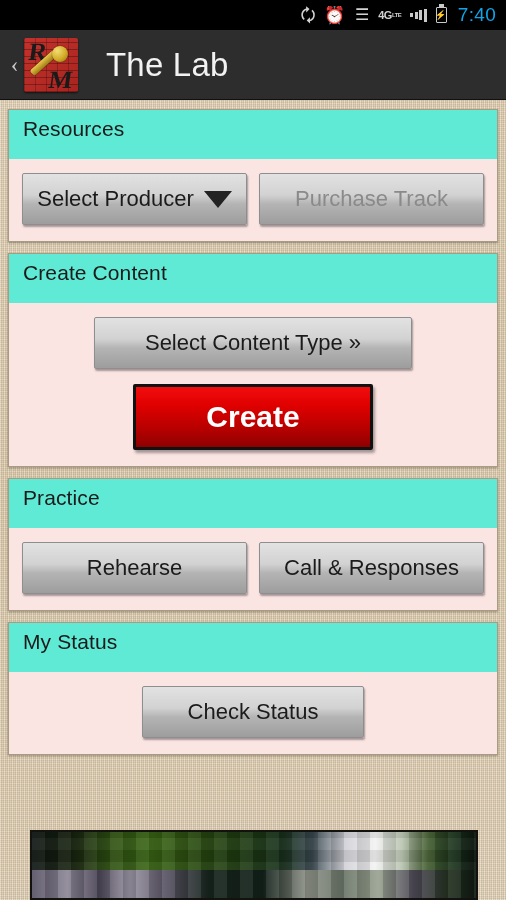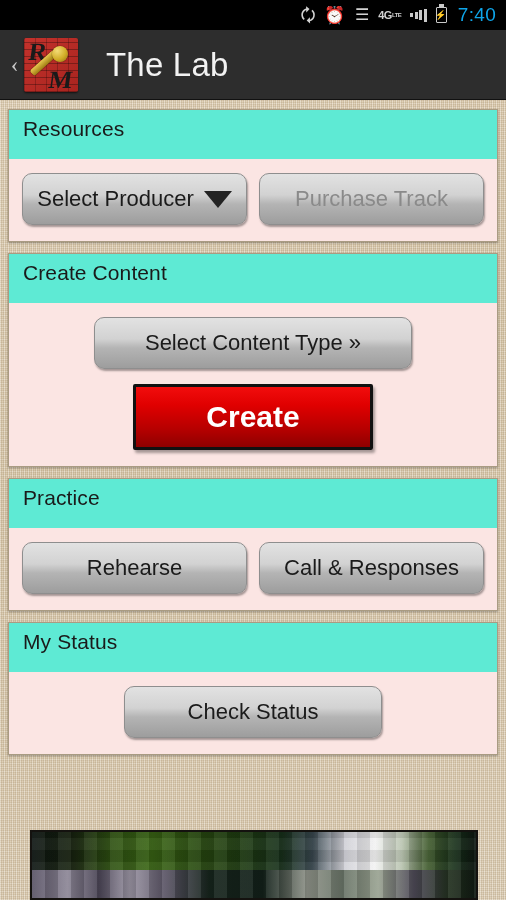--- a/index.html
+++ b/index.html
@@ -131,21 +131,21 @@
     background:#fbe5e3; padding:14px 13px 16px 13px;
     display:flex; align-items:center;
   }
   .panel-body.row-2 { justify-content:space-between; gap:12px; }
   .panel-body.col-center { flex-direction:column; align-items:center; gap:15px; }
 
   
   .gbtn {
     background:linear-gradient(180deg,#e2e2e2 0%, #d2d2d2 42%, #b4b4b4 60%, #9d9d9d 100%);
     border:1px solid #8e8e8e;
-    border-radius:10px;
+    border-radius:2px;
     color:#1b1b1b;
     font-size:22px;
     padding:12px 24px;
     text-align:center;
     box-shadow:1px 2px 2px rgba(0,0,0,0.35);
     white-space:nowrap;
     display:flex; align-items:center; justify-content:center; gap:10px;
   }
   .gbtn.disabled { color:#8a8a8a; }
   .gbtn.half { flex:1 1 0; min-width:0; }
@@ -159,21 +159,21 @@
 
   #create-button {
     background:linear-gradient(180deg,#f20d0d 0%, #e00000 30%, #b60000 70%, #8e0000 100%);
     border:3px solid #111;
     border-radius:2px;
     color:#fff; font-size:30px; font-weight:bold;
     padding:13px 0; width:240px; text-align:center;
     box-shadow:2px 3px 3px rgba(0,0,0,0.35);
   }
   #select-content-type-button { width:318px; }
-  #check-status-button { width:258px; }
+  #check-status-button { width:222px; }
 
   
   #bottom-banner {
     position:absolute; left:30px; top:830px; width:448px; height:70px;
     border:2px solid #14120f; overflow:hidden;
     background:#0d1a12;
   }
   #bottom-banner .px-layer {
     position:absolute; inset:0;
     background-image:

